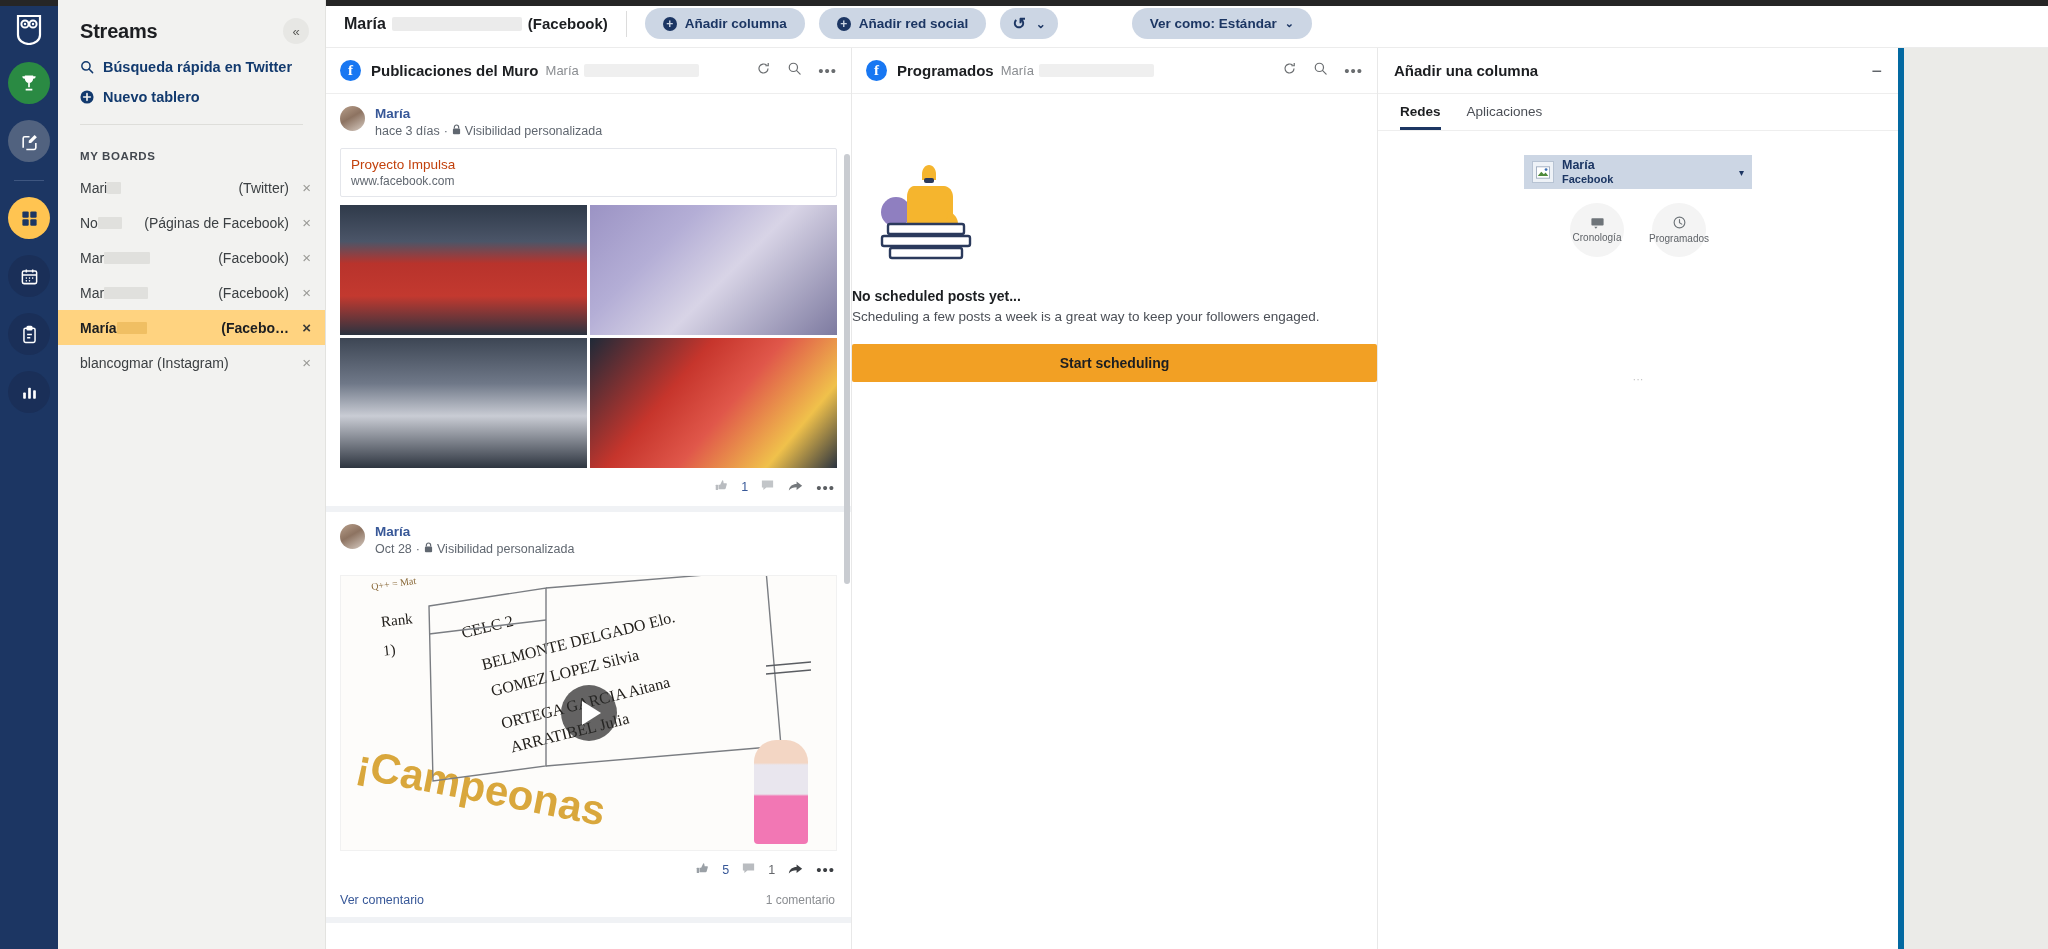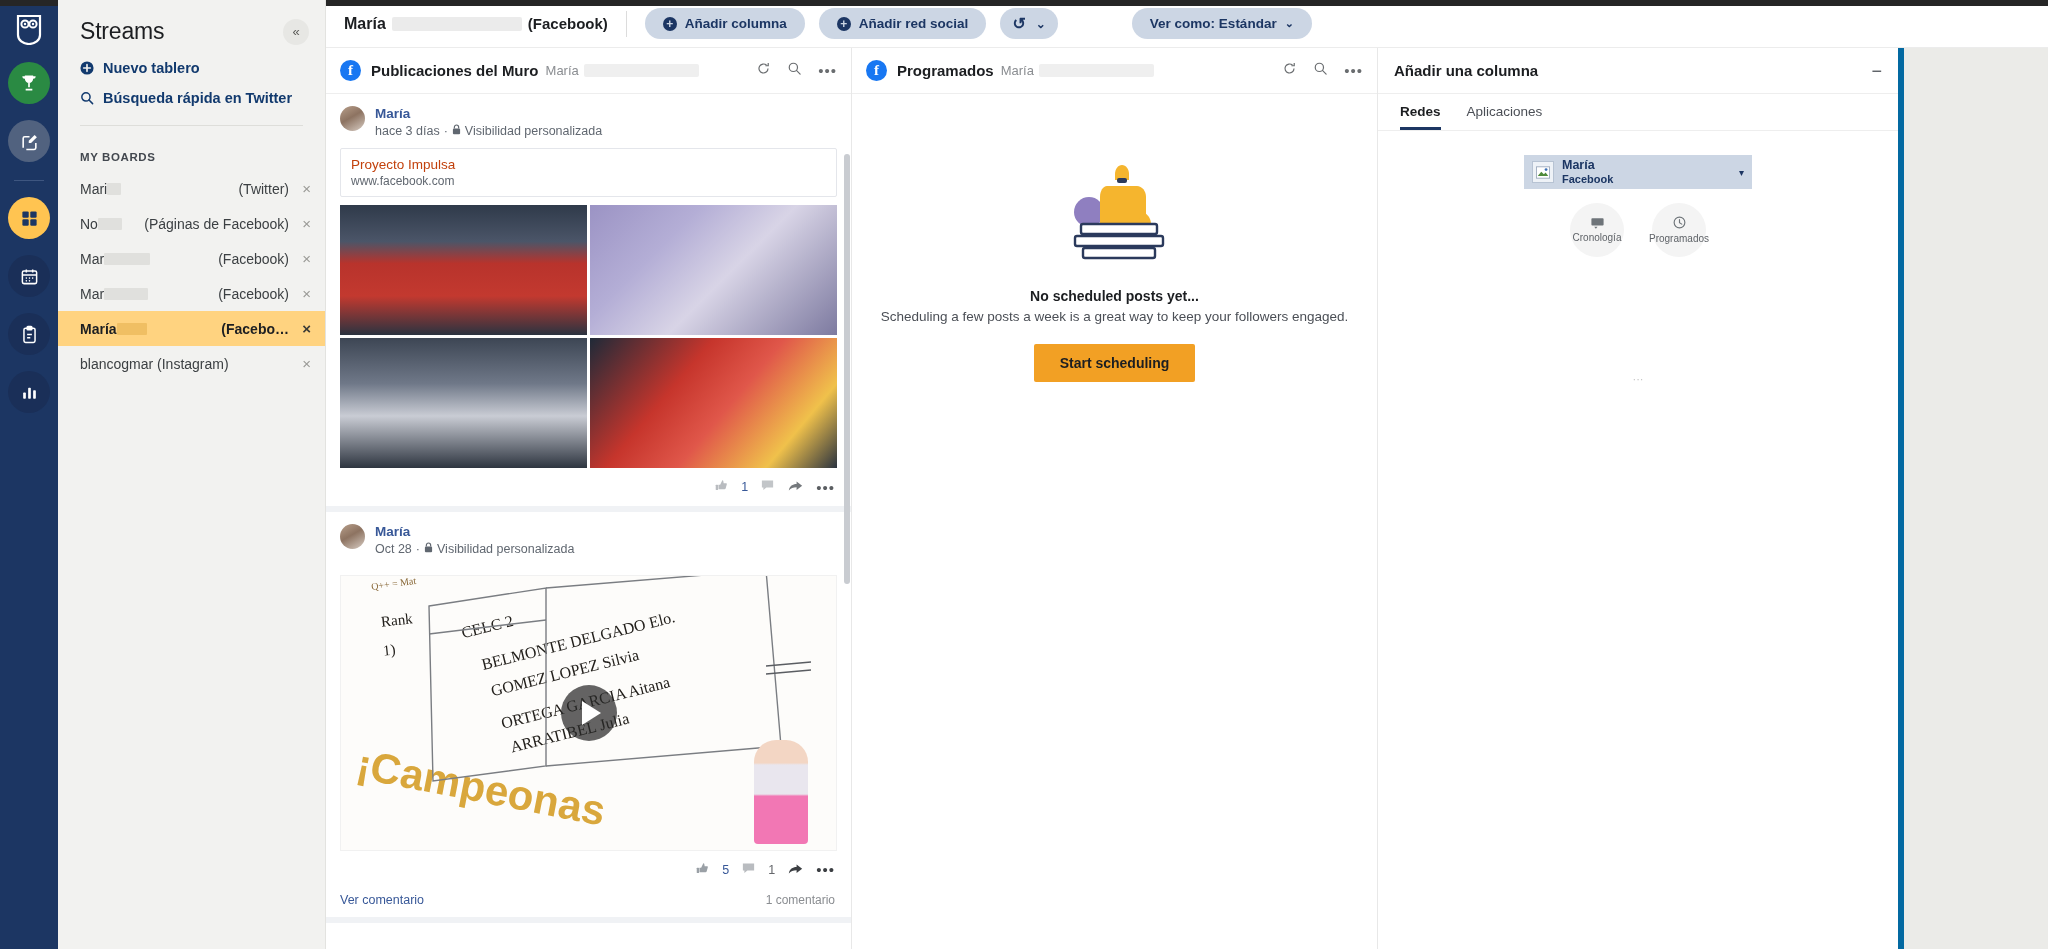--- a/index.html
+++ b/index.html
@@ -35,21 +35,21 @@
   .rail-sep { width: 30px; height: 1px; background: #3c5party; background: #3e5680; margin: 2px 0 16px; }
 
   
   .sidebar {
     width: 268px; flex: 0 0 268px; height: 949px;
     background: #f2f2f0;
     border-right: 1px solid #e3e3e0;
     position: relative;
   }
   .sb-title-row { display: flex; align-items: center; padding: 18px 16px 8px 22px; }
-  .sb-title { font-size: 23px; font-weight: normal; color: #1c1e21; letter-spacing: -0.2px; }
+  .sb-title { font-size: 20px; font-weight: bold; color: #1c1e21; letter-spacing: -0.2px; }
   .collapse-btn {
     margin-left: auto; width: 26px; height: 26px; border-radius: 50%;
     background: #e7e7e4; color: #5b5b58;
     display: flex; align-items: center; justify-content: center; font-size: 13px;
   }
   .sb-link {
     display: flex; align-items: center; gap: 9px;
     padding: 7px 22px 7px 22px; color: #123a6e;
     font-size: 14.5px; font-weight: bold;
   }
@@ -147,21 +147,21 @@
             border-bottom:12px solid transparent; margin-left:5px;}
   .post-foot { display:flex; align-items:center; padding: 4px 16px 10px 14px; }
   .vercom { font-size: 12.5px; color: #385898; }
   .ncom { margin-left:auto; font-size: 12px; color: #8a8d91; }
 
   
   .vscroll { position: absolute; top: 0; right: 1px; width: 6px; height: 100%; }
   .vscroll .thumb { position:absolute; left:0; width:6px; border-radius:3px; background:#c9ccd1; }
 
   
-  .empty { display:flex; flex-direction:column; align-items:center; padding-top: 62px; }
+  .empty { display:flex; flex-direction:column; padding-top: 62px; }
   .empty-title { font-size: 14px; font-weight: bold; color:#1c1e21; margin-top: 22px;}
   .empty-sub { font-size: 13.5px; color:#4b4f56; margin-top: 5px; }
   .btn-amber { margin-top: 20px; background:#f2a024; color:#1c1e21;
                font-size: 14px; font-weight: bold; padding: 11px 26px; border:0; border-radius:2px;}
 
   
   .addcol {
     width: 526px; flex: 0 0 526px; height: 100%;
     background:#fff; border-right:6px solid #0369a1;
     display:flex; flex-direction:column;
@@ -256,35 +256,35 @@
     </div>
   </div>
 
   <div class="sidebar">
     <div class="sb-title-row">
       <div class="sb-title">Streams</div>
       <div class="collapse-btn">«</div>
     </div>
     <div class="sb-link">
       <span class="ic">
+        <svg width="14" height="14" viewBox="0 0 16 16" fill="none" stroke="#123a6e" stroke-width="1.7">
+          <circle cx="6.8" cy="6.8" r="4.7"></circle>
+            <path d="M10.3 10.3L14.4 14.4" stroke-linecap="round"></path>
+          </svg>
+      </span>
+      <span>Búsqueda rápida en Twitter</span>
+    </div>
+    <div class="sb-link">
+      <span class="ic">
         <svg width="14" height="14" viewBox="0 0 16 16">
             <circle cx="8" cy="8" r="7.5" fill="#123a6e"></circle>
         <path d="M8 4.2v7.6M4.2 8h7.6" stroke="#f2f2f0" stroke-width="1.9" stroke-linecap="round"></path>
           </svg>
       </span>
       <span>Nuevo tablero</span>
-    </div>
-    <div class="sb-link">
-      <span class="ic">
-        <svg width="14" height="14" viewBox="0 0 16 16" fill="none" stroke="#123a6e" stroke-width="1.7">
-          <circle cx="6.8" cy="6.8" r="4.7"></circle>
-            <path d="M10.3 10.3L14.4 14.4" stroke-linecap="round"></path>
-          </svg>
-      </span>
-      <span>Búsqueda rápida en Twitter</span>
     </div>
     <div class="sb-divider"></div>
     <div class="sb-section">MY BOARDS</div>
 
     <div class="board">
       <span class="bname">Mari</span>
       <span class="redact" style="width:14px"></span>
       <span class="btype">(Twitter)</span>
       <span class="bx">×</span>
     </div>

